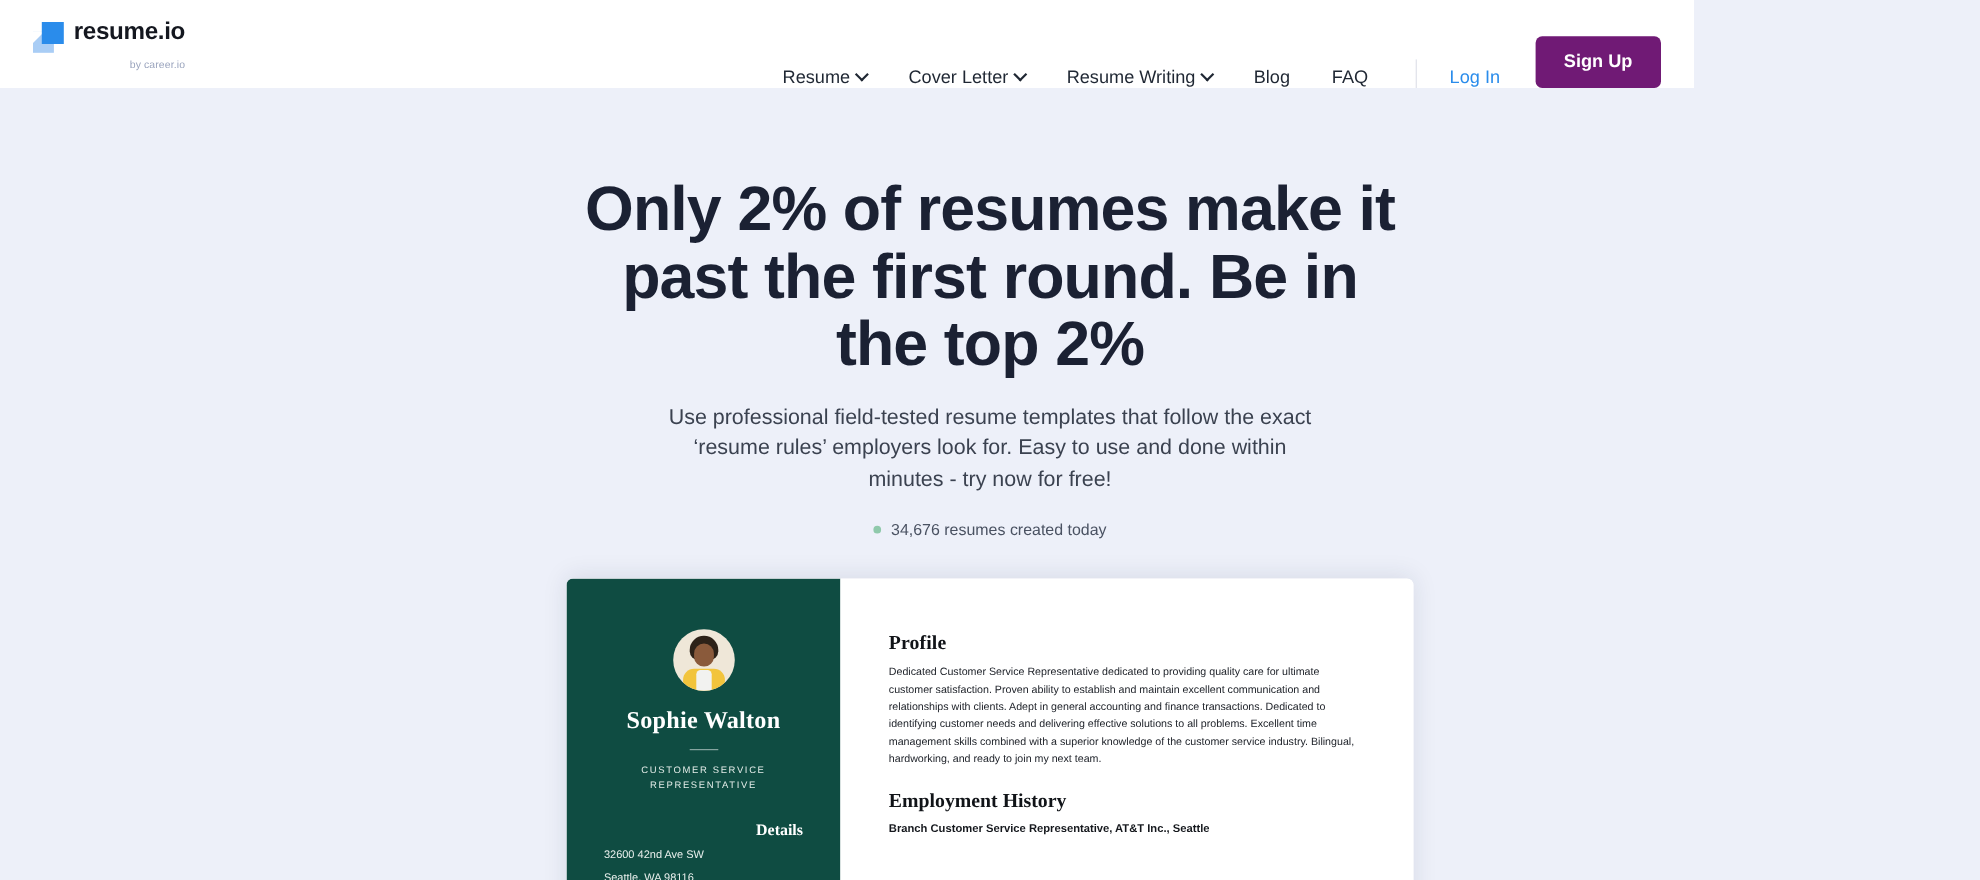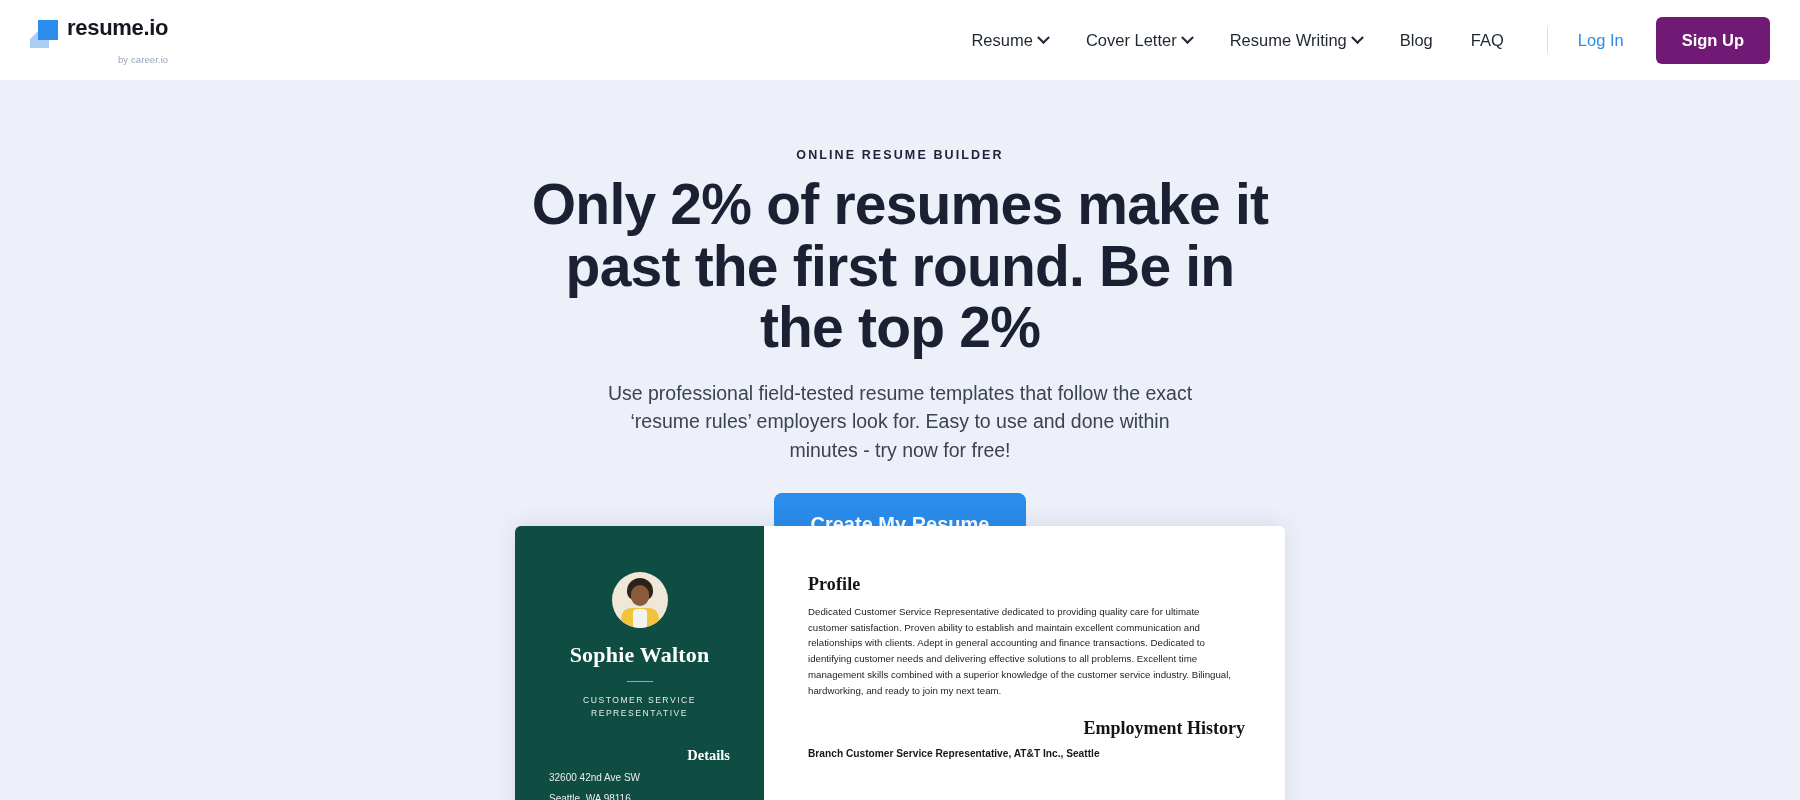--- a/index.html
+++ b/index.html
@@ -7,21 +7,21 @@
     width: 1800px;
     height: 800px;
     overflow: hidden;
     background: #edf0f9;
     font-family: "Liberation Sans", sans-serif;
   }
 
   
   .header {
     position: relative;
-    width: 1800px;
+    width: 1540px;
     height: 80px;
     background: #ffffff;
     display: flex;
     align-items: center;
     z-index: 5;
   }
   .logo-wrap {
     display: flex;
     align-items: flex-start;
     margin-left: 30px;
@@ -67,21 +67,21 @@
     color: #9aa4bd;
     letter-spacing: 0.1px;
     text-align: right;
     line-height: 12px;
     margin-top: 13px;
   }
 
   .nav {
     margin-left: auto;
     display: flex;
-    align-items: center;
+    align-items: flex-end;
     height: 80px;
   }
   .nav-item {
     display: flex;
     align-items: center;
     gap: 6px;
     font-size: 16.5px;
     color: #1f2733;
     padding: 0 19px;
     cursor: pointer;
@@ -293,21 +293,20 @@
     line-height: 1.62;
     color: #20242b;
     max-width: 430px;
   }
   .pv-h2 {
     margin-top: 20px;
     font-family: "Liberation Serif", serif;
     font-weight: 700;
     font-size: 18px;
     color: #111418;
-    text-align: right;
   }
   .pv-job {
     margin-top: 9px;
     font-size: 10.2px;
     font-weight: 700;
     color: #15181d;
   }
 </style>
 </head>
 <body>
@@ -353,24 +352,22 @@
 
     <div class="nav-sep"></div>
 
     <div class="login-link">Log In</div>
 
     <button class="signup-btn">Sign Up</button>
   </div>
 </div>
 
 <div class="hero">
-  <div class="eyebrow">ONLINE RESUME BUILDER</div>
   <h1 class="headline">Only 2% of resumes make it past the first round. Be in the top 2%</h1>
   <p class="subhead">Use professional field-tested resume templates that follow the exact ‘resume rules’ employers look for. Easy to use and done within minutes - try now for free!</p>
-  <button class="cta-btn">Create My Resume</button>
   <div>
     <div class="counter">
       <span class="dot"></span>
       <span>34,676 resumes created today</span>
     </div>
   </div>
 </div>
 
 <div class="preview">
 

